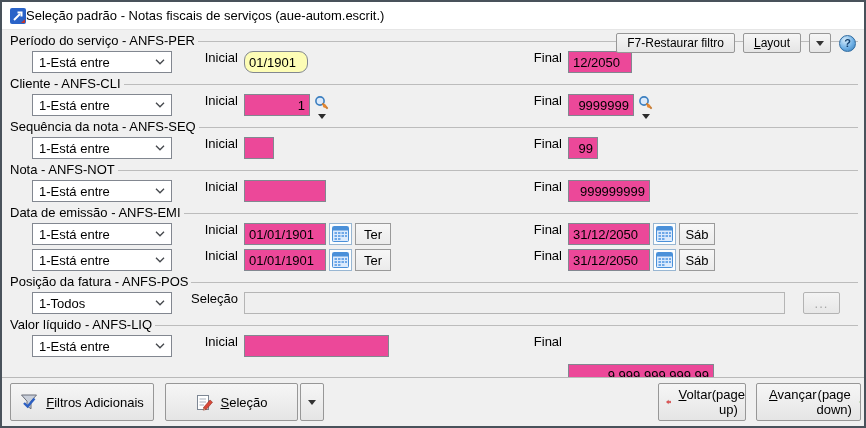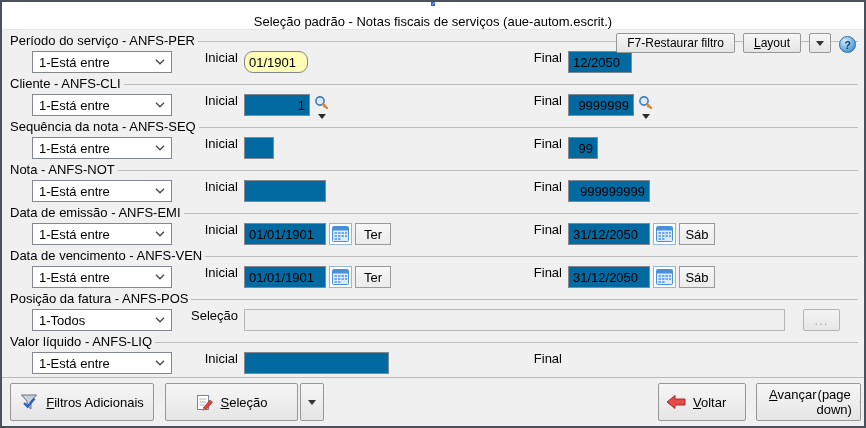--- a/index.html
+++ b/index.html
@@ -10,21 +10,21 @@
     width: 866px; height: 428px;
     border: 2px solid #49525b;
     background: #f0f0f0;
     font-family: "Liberation Sans", sans-serif;
     font-size: 13px; color: #000;
     position: relative; overflow: hidden;
   }
 
   
   .titlebar { height: 28px; background: #fff; display: flex; align-items: center;
-              padding: 0 8px; gap: 8px; border-bottom: 1px solid #e6e6e6; flex-direction: column; }
+              padding: 0 8px; gap: 0; border-bottom: 1px solid #e6e6e6; }
   .title-text { white-space: nowrap; }
 
   
   .content { padding: 3px 6px 0 6px; }
 
   .sec-head { display: flex; align-items: center; height: 15px; margin: 0 0 2px 2px; }
   .sec-title { padding-right: 3px; white-space: nowrap; }
   .sec-line { flex: 1; height: 1px; background: #bcbcbc; align-self: center; margin-top: 2px; }
 
   .row { position: relative; height: 24px; margin-bottom: 2px; overflow: visible; }
@@ -33,21 +33,21 @@
            background: #fff; border: 1px solid #828790; display: flex; align-items: center;
            padding: 0 6px; cursor: default; }
   .combo-text { flex: 1; text-align: left; }
   .chev { width: 10px; height: 6px; stroke: #44474c; fill: none; stroke-width: 1.3; }
 
   .flbl { position: absolute; top: 0; text-align: right; white-space: nowrap; }
   .l-ini { left: 158px; width: 72px; }
   .l-fin { left: 482px; width: 72px; }
 
   .inp { position: absolute; top: 1px; height: 22px; border: 1px solid #828790;
-         background: #0369a1; padding: 0 4px; }
+         background: #ec4899; padding: 0 4px; }
   .num { text-align: right; }
   .hl { background: #fdfdb6; }
   .dis { background: #efefef; border-color: #b5b5b5; color: #555; }
 
   .lookup { position: absolute; top: 2px; width: 17px; background: none; border: none;
             display: flex; flex-direction: column; align-items: center; cursor: pointer; }
   .tri { width: 0; height: 0; border-left: 4px solid transparent; border-right: 4px solid transparent;
          border-top: 5px solid #2b2b2b; margin-top: 4px; }
   .tri-sm { width: 0; height: 0; border-left: 4px solid transparent; border-right: 4px solid transparent;
             border-top: 5px solid #333; display: inline-block; }
@@ -60,21 +60,21 @@
 
   .btn { background: linear-gradient(#f6f6f6, #e5e5e5); border: 1px solid #979797;
          border-radius: 2px; display: inline-flex; align-items: center; justify-content: center;
          cursor: pointer; color: #000; }
 
   .browse-btn { position: absolute; left: 795px; top: 1px; width: 37px; height: 22px;
                 background: linear-gradient(#f3f3f3, #e7e7e7); border: 1px solid #b3b3b3;
                 border-radius: 2px; color: #a6a6a6; letter-spacing: 1px; }
 
   
-  .toolbar { position: absolute; top: 31px; right: 8px; display: flex; align-items: flex-end;
+  .toolbar { position: absolute; top: 31px; right: 8px; display: flex; align-items: center;
              gap: 8px; z-index: 5; }
   .tb-btn { height: 20px; padding: 0 10px; font-size: 12px; }
   .tb-menu { width: 22px; height: 20px; }
   .help { width: 17px; height: 17px; border-radius: 50%;
           background: radial-gradient(circle at 35% 28%, #d6ecfb, #6fb0e5 55%, #3579b4);
           border: 1px solid #2f6ba0; color: #123f6e; font-weight: bold; font-size: 11px;
           display: flex; align-items: center; justify-content: center; cursor: pointer; }
 
   
   .footer { position: absolute; left: 0; right: 0; bottom: 0; height: 49px;
@@ -258,24 +258,20 @@
               <rect x="2.5" y="12" width="2.5" height="2"></rect>
                 <rect x="6" y="12" width="2.5" height="2"></rect>
             </g>
           </svg>
         </button>
         <span class="day-btn" style="left:671px">Sáb</span>
       </div>
     </div>
 
     <div class="section">
-      <div class="sec-head">
-        <span class="sec-title">Data de vencimento - ANFS-VEN</span>
-        <span class="sec-line"></span>
-      </div>
       <div class="row">
         <div class="combo">
           <span class="combo-text">1-Está entre</span>
           <svg class="chev" viewBox="0 0 10 6">
               <polyline points="1,0.8 5,4.8 9,0.8"></polyline>
             </svg>
         </div>
         <span class="flbl l-ini">Inicial</span>
         <input class="inp" style="left: 236px; width: 82px;" value="01/01/1901">
         <button class="cal-btn" style="left:321px">
@@ -384,20 +380,21 @@
     <button class="btn f-btn" id="btn-selecao-menu">
       <span class="tri-sm"></span>
     </button>
 
     <button class="btn f-btn" id="btn-voltar">
       <svg width="20" height="16" viewBox="0 0 20 16">
         <path d="M9 1.5 V5 H19 V11 H9 V14.5 L1 8 Z" fill="#e84a4a" stroke="#9c2f2f"></path>
       </svg>
       <span class="two">
         <span><u>V</u><span>oltar</span></span>
+        <span>(page up)</span>
       </span>
     </button>
 
     <button class="btn f-btn" id="btn-avancar">
       <span class="two">
         <span><u>A</u><span>vançar</span></span>
         <span>(page down)</span>
       </span>
       <svg width="20" height="16" viewBox="0 0 20 16">
         <path d="M11 1.5 V5 H1 V11 H11 V14.5 L19 8 Z" fill="#6fbf53" stroke="#3f7d2c"></path>

